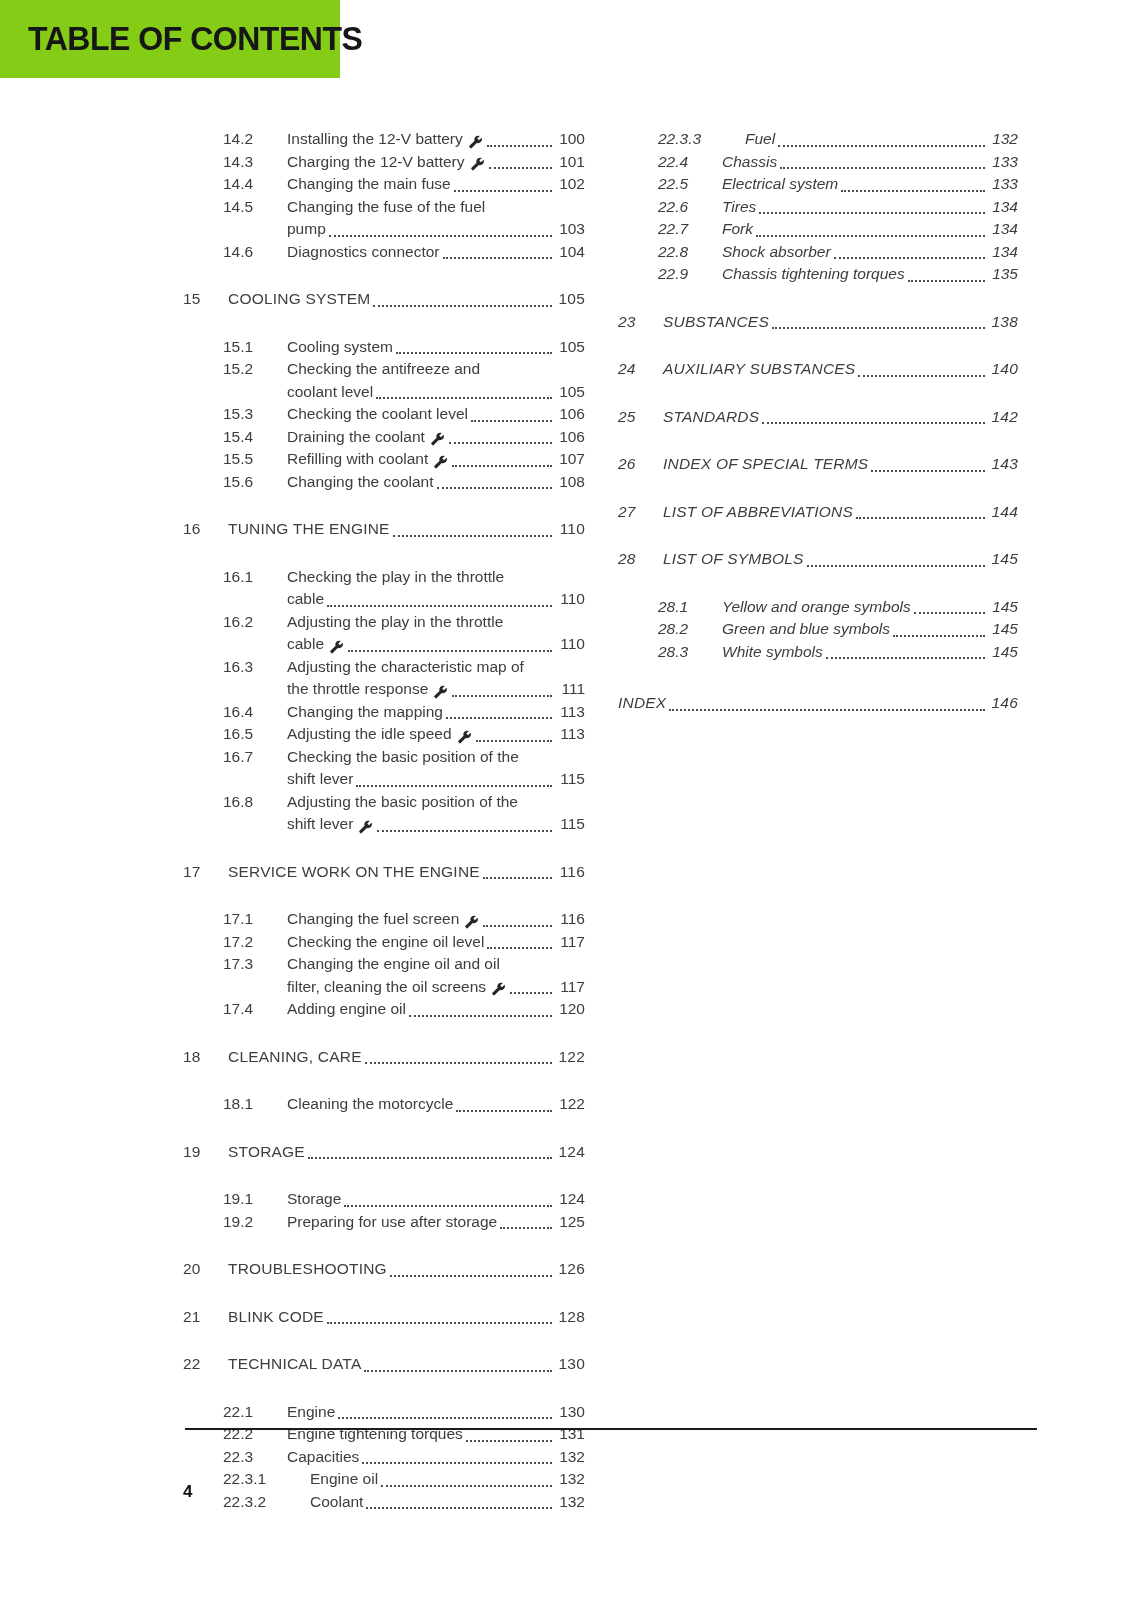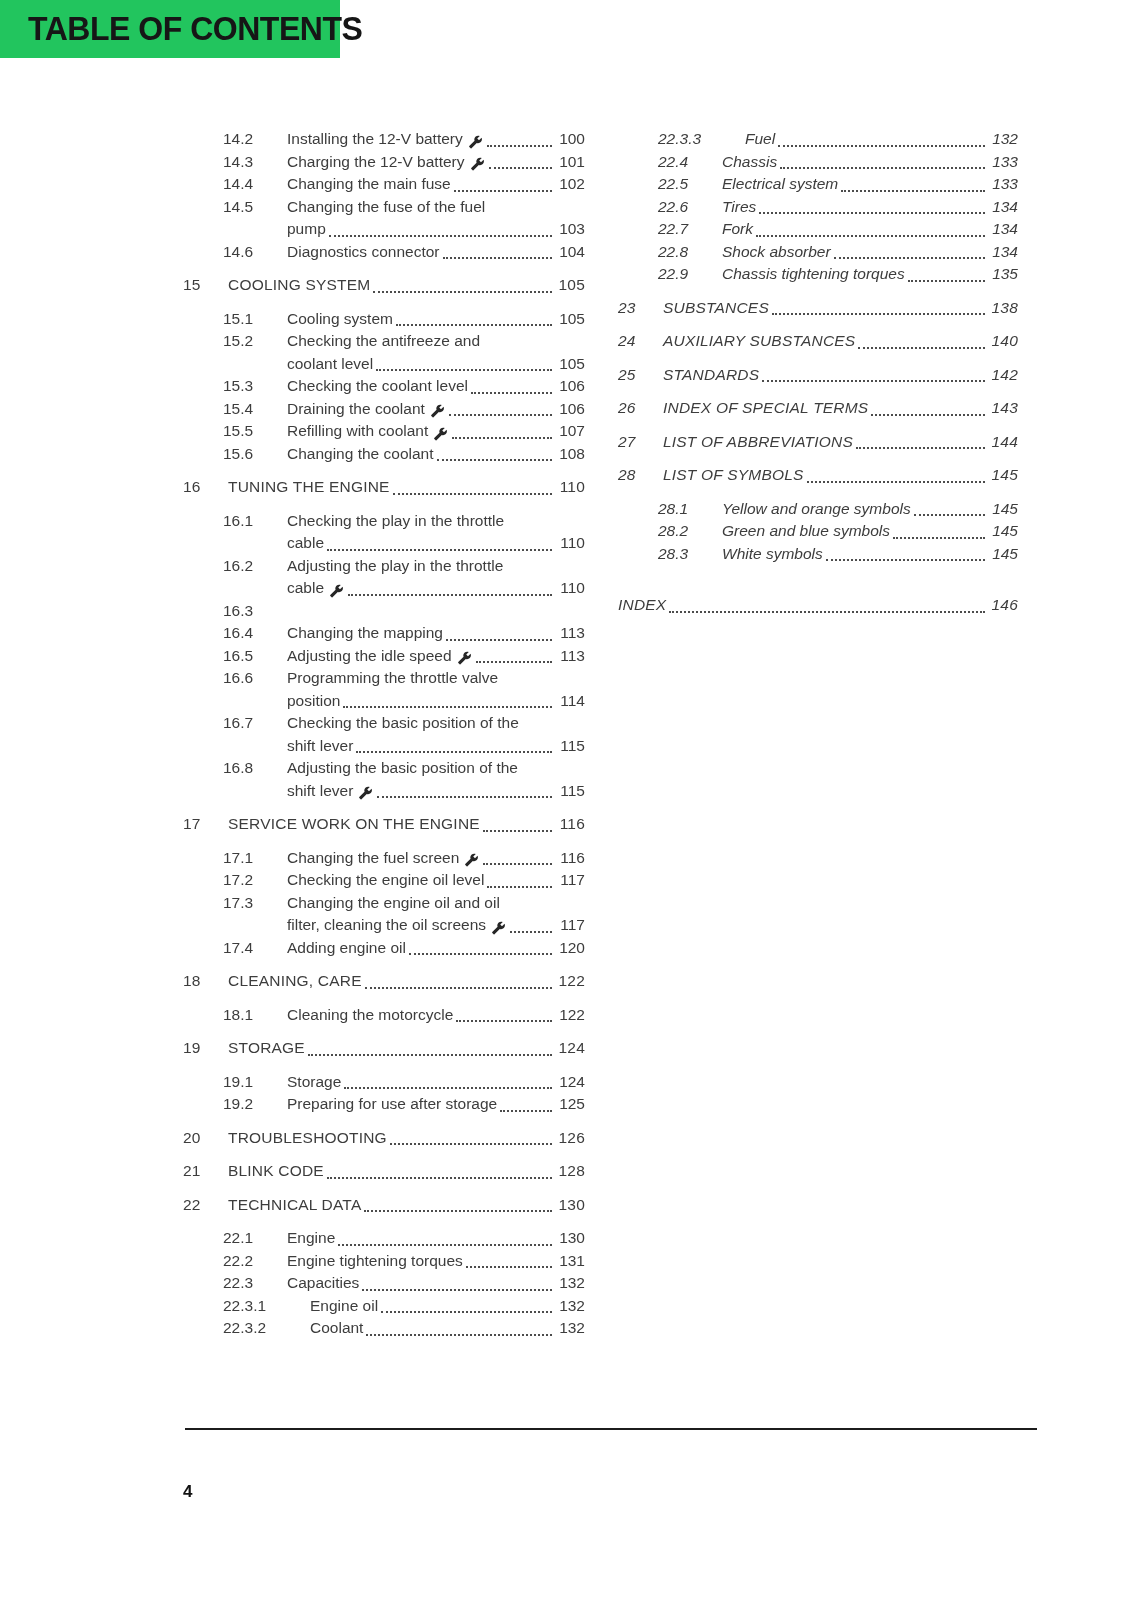--- a/index.html
+++ b/index.html
@@ -3,37 +3,37 @@
 <meta charset="utf-8">
 <style>
   html,body { margin:0; padding:0; }
   body {
     width:1130px; height:1600px; position:relative;
     background:#ffffff; color:#3d3d3d;
     font-family:"Liberation Sans", sans-serif;
     overflow:hidden;
   }
   .header-band {
-    position:absolute; left:0; top:0; width:340px; height:58px;
-    background:#22c55e; display:flex; align-items:center;
+    position:absolute; left:0; top:0; width:340px; height:78px;
+    background:#84cc16; display:flex; align-items:center;
   }
   .header-band h1 {
     margin:0 0 0 28px; font-size:33px; font-weight:bold;
     color:#161616; letter-spacing:-0.5px; white-space:nowrap;
     transform:scaleX(0.97); transform-origin:left center;
   }
   .columns {
     position:absolute; left:183px; top:128px;
     display:flex; gap:33px;
   }
   .column { width:402px; }
   .column.right { width:400px;font-style:italic; }
   .entry { display:flex; font-size:15.5px; line-height:22.5px; }
   .entry .num { flex:none; }
-  .level1 { margin:11px 0; letter-spacing:0.2px; }
+  .level1 { margin:25px 0; letter-spacing:0.2px; }
   .level1 .num { width:45px; }
   .level0 { margin:29px 0; letter-spacing:0.2px; }
   .level2 { padding-left:40px; }
   .level2 .num { width:64px; }
   .level3 { padding-left:40px; }
   .level3 .num { width:87px; }
   .body { flex:1; min-width:0; }
   .last { display:flex; align-items:flex-end; }
   .ttl { flex:none; white-space:nowrap; }
   .dots {
@@ -236,20 +236,33 @@
                 <path d="M22.7 19l-9.1-9.1c.9-2.3.4-5-1.5-6.9-2-2-5-2.4-7.4-1.3L9 6 6 9 1.6 4.7C.4 7.1.9 10.1 2.9 12.1c1.9 1.9 4.6 2.4 6.9 1.5l9.1 9.1c.4.4 1 .4 1.4 0l2.3-2.3c.5-.4.5-1.1.1-1.4z"></path>
               </svg>
             </span>
             <span class="dots"></span>
             <span class="page">110</span>
           </div>
         </div>
       </div>
       <div class="entry level2">
         <span class="num">16.3</span>
+        <div class="body">
+          <div class="line">Adjusting the characteristic map of</div>
+          <div class="last">
+            <span class="ttl">the throttle response</span>
+            <span class="wrench">
+              <svg viewBox="0 0 24 24">
+                <path d="M22.7 19l-9.1-9.1c.9-2.3.4-5-1.5-6.9-2-2-5-2.4-7.4-1.3L9 6 6 9 1.6 4.7C.4 7.1.9 10.1 2.9 12.1c1.9 1.9 4.6 2.4 6.9 1.5l9.1 9.1c.4.4 1 .4 1.4 0l2.3-2.3c.5-.4.5-1.1.1-1.4z"></path>
+              </svg>
+            </span>
+            <span class="dots"></span>
+            <span class="page">111</span>
+          </div>
+        </div>
       </div>
       <div class="entry level2">
         <span class="num">16.4</span>
         <div class="body">
           <div class="last">
             <span class="ttl">Changing the mapping</span>
             <span class="dots"></span>
             <span class="page">113</span>
           </div>
         </div>
@@ -259,31 +272,20 @@
         <div class="body">
           <div class="last">
             <span class="ttl">Adjusting the idle speed</span>
             <span class="wrench">
               <svg viewBox="0 0 24 24">
                 <path d="M22.7 19l-9.1-9.1c.9-2.3.4-5-1.5-6.9-2-2-5-2.4-7.4-1.3L9 6 6 9 1.6 4.7C.4 7.1.9 10.1 2.9 12.1c1.9 1.9 4.6 2.4 6.9 1.5l9.1 9.1c.4.4 1 .4 1.4 0l2.3-2.3c.5-.4.5-1.1.1-1.4z"></path>
               </svg>
             </span>
             <span class="dots"></span>
             <span class="page">113</span>
-          </div>
-        </div>
-      </div>
-      <div class="entry level2">
-        <span class="num">16.6</span>
-        <div class="body">
-          <div class="line">Programming the throttle valve</div>
-          <div class="last">
-            <span class="ttl">position</span>
-            <span class="dots"></span>
-            <span class="page">114</span>
           </div>
         </div>
       </div>
       <div class="entry level2">
         <span class="num">16.7</span>
         <div class="body">
           <div class="line">Checking the basic position of the</div>
           <div class="last">
             <span class="ttl">shift lever</span>
             <span class="dots"></span>

